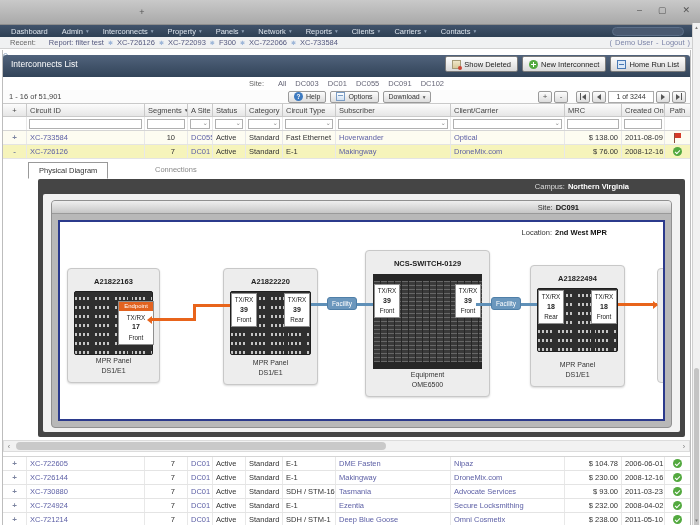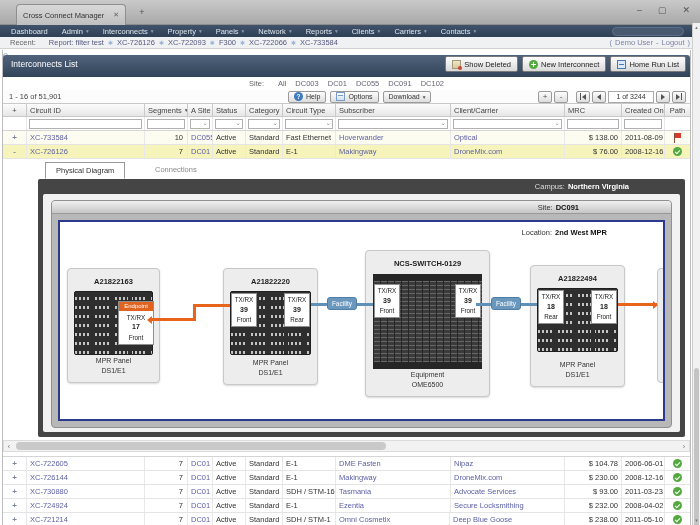--- a/index.html
+++ b/index.html
@@ -105,36 +105,36 @@
   .f-select{position:relative;width:100%;height:10px;border:1px solid #b0b0b0;background:#fff;}
   .f-caret{position:absolute;right:1px;top:-1px;font-size:6.5px;color:#888;}
 
   .rows-top{position:absolute;left:3px;top:131px;width:687px;}
   .rows-bottom{position:absolute;left:3px;top:456px;width:687px;height:70px;overflow:hidden;border-top:1px solid #d5d5d5;}
   .trow{display:flex;height:14px;font-size:7.5px;align-items:center;border-bottom:1px solid #e4e4e4;background:#fff;}
   .trow.cls-cream{background:#fdfcf1;}
   .trow.cls-selected{background:#f6f4bb;}
   .td{display:flex;align-items:center;padding:0 3px;border-right:1px solid #e8e8e8;height:100%;
     overflow:hidden;white-space:nowrap;}
-  .td.c2{justify-content:flex-end;padding-right:4px;}
+  .td.c2{justify-content:flex-end;padding-right:12px;}
   .td.c9{justify-content:flex-end;padding-right:3px;}
   .td.c11{border-right:none;}
   .expander{color:#7c84a0;font-weight:bold;font-size:8px;}
   .lnk{color:#5c5fa5;}
   .path-ic{display:inline-block;}
   .cls-ok{width:9px;height:9px;border-radius:50%;background:#53a93f;position:relative;}
   .cls-ok::after{content:"";position:absolute;left:2px;top:2.5px;width:4px;height:2px;
     border-left:1.5px solid #fff;border-bottom:1.5px solid #fff;transform:rotate(-45deg);}
   .cls-flag{width:9px;height:10px;position:relative;}
   .cls-flag::before{content:"";position:absolute;left:2px;top:0;width:6px;height:5px;background:#d43b2a;}
   .cls-flag::after{content:"";position:absolute;left:1px;top:0;width:1px;height:10px;background:#8a4a3a;}
 
   
   .tabs{position:absolute;left:3px;top:162px;width:687px;height:17px;}
-  .tab-active{position:absolute;left:42px;top:0;height:17px;padding:0 10px;background:#fff;
+  .tab-active{position:absolute;left:25px;top:0;height:17px;padding:0 10px;background:#fff;
     border:1px solid #999;border-bottom:1px solid #fff;font-size:7.5px;color:#333;
     display:flex;align-items:center;}
   .tab-inactive{position:absolute;left:152px;top:3px;font-size:7.5px;color:#888;text-align:center;}
 
   
   .campus{position:absolute;left:38px;top:179px;width:647px;height:258px;background:#454545;border-radius:2px;}
   .campus-header{height:15px;display:flex;justify-content:flex-end;align-items:center;
     padding-right:56px;gap:3px;font-size:7.5px;color:#ddd;}
   .campus-header b{color:#fff;}
   .campus-body{position:absolute;left:5px;right:5px;top:15px;bottom:5px;background:#f2f2f2;border-radius:2px;}
@@ -199,24 +199,20 @@
     display:flex;align-items:center;justify-content:center;}
   .vs-arrow.up{top:0;} .vs-arrow.down{bottom:0;}
   .vs-thumb{position:absolute;left:1px;width:5px;top:345px;height:160px;background:#c4c4c4;border-radius:3px;}
 </style>
 </head>
 <body>
 
 <div class="screen">
 
   <div class="titlebar">
-    <div class="browser-tab">
-      <span class="t-title">Cross Connect Manager</span>
-      <span class="tab-close">✕</span>
-    </div>
     <div class="newtab-btn">+</div>
     <div class="win-controls">
       <span>–</span>
       <span>▢</span>
       <span>✕</span>
     </div>
   </div>
 
   <div class="menubar">
     <div class="menu-items">
@@ -727,25 +723,25 @@
       <div class="td c1">
           <span class="lnk">XC-721214</span>
         </div>
       <div class="td c2">7</div>
       <div class="td c3">
           <span class="lnk">DC01</span>
         </div>
       <div class="td c4">Active</div>
       <div class="td c5">Standard</div>
       <div class="td c6">SDH / STM-1</div>
+      <div class="td c7">
+          <span class="lnk">Deep Blue Goose</span>
+        </div>
       <div class="td c8">
           <span class="lnk">Omni Cosmetix</span>
-        </div>
-      <div class="td c7">
-          <span class="lnk">Deep Blue Goose</span>
         </div>
       <div class="td c9">$ 238.00</div>
       <div class="td c10">2011-05-10</div>
       <div class="td c11" style="justify-content:center;">
           <span class="path-ic cls-ok"></span>
         </div>
     </div>
     </div>
 
   <div class="vscroll">

